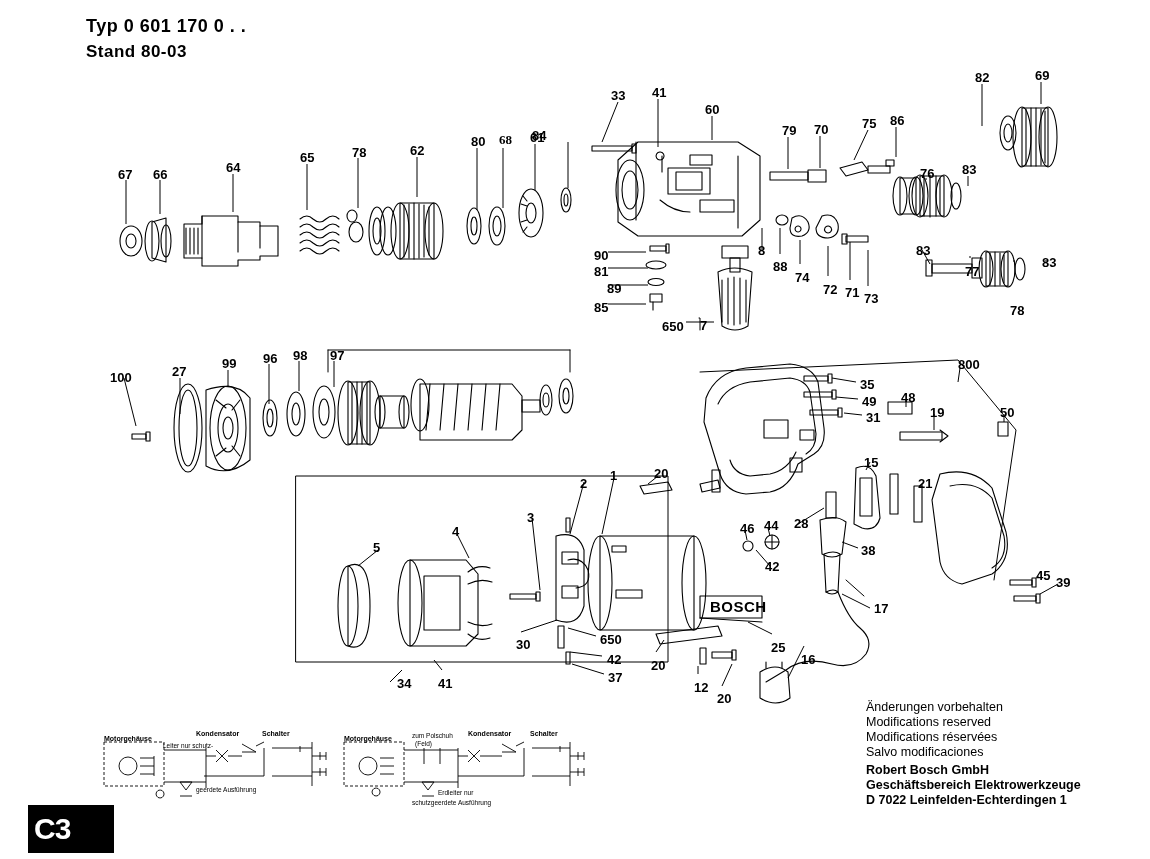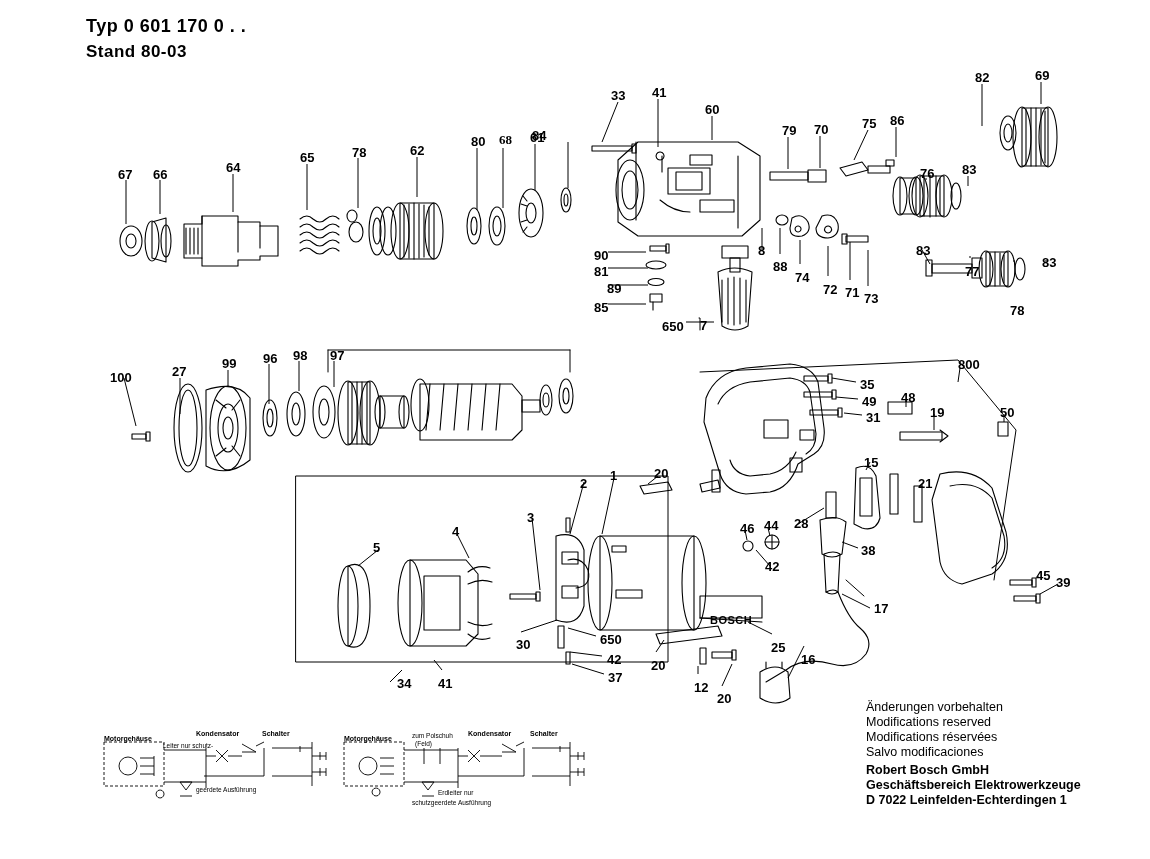--- a/index.html
+++ b/index.html
@@ -553,26 +553,27 @@
   <div class="wire-label" style="left:196px; top:786px;">geerdete Ausführung</div>
 
   <div class="wire-label b" style="left:344px; top:735px;">Motorgehäuse</div>
   <div class="wire-label" style="left:412px; top:732px;">zum Polschuh</div>
   <div class="wire-label" style="left:415px; top:740px;">(Feld)</div>
   <div class="wire-label b" style="left:468px; top:730px;">Kondensator</div>
   <div class="wire-label b" style="left:530px; top:730px;">Schalter</div>
   <div class="wire-label" style="left:438px; top:789px;">Erdleiter nur</div>
   <div class="wire-label" style="left:412px; top:799px;">schutzgeerdete Ausführung</div>
 
-  <div style="position:absolute; left:710px; top:598px; font-size:11px; font-weight:bold; letter-spacing:0.5px;margin-top:16px;">BOSCH</div>
+  <div style="position:absolute; left:710px; top:598px; font-size:15px; font-weight:bold; letter-spacing:0.5px;">BOSCH</div>
 
   <div id="footer-block">
     <div class="plain">Änderungen vorbehalten</div>
     <div class="plain">Modifications reserved</div>
     <div class="plain">Modifications réservées</div>
     <div class="plain">Salvo modificaciones</div>
     <div class="bold" style="margin-top:3px;">Robert Bosch GmbH</div>
     <div class="bold">Geschäftsbereich Elektrowerkzeuge</div>
     <div class="bold">D 7022 Leinfelden-Echterdingen 1</div>
   </div>
 
+  <div id="corner-tag">C3</div>
 
 </div>
 
 </body></html>

